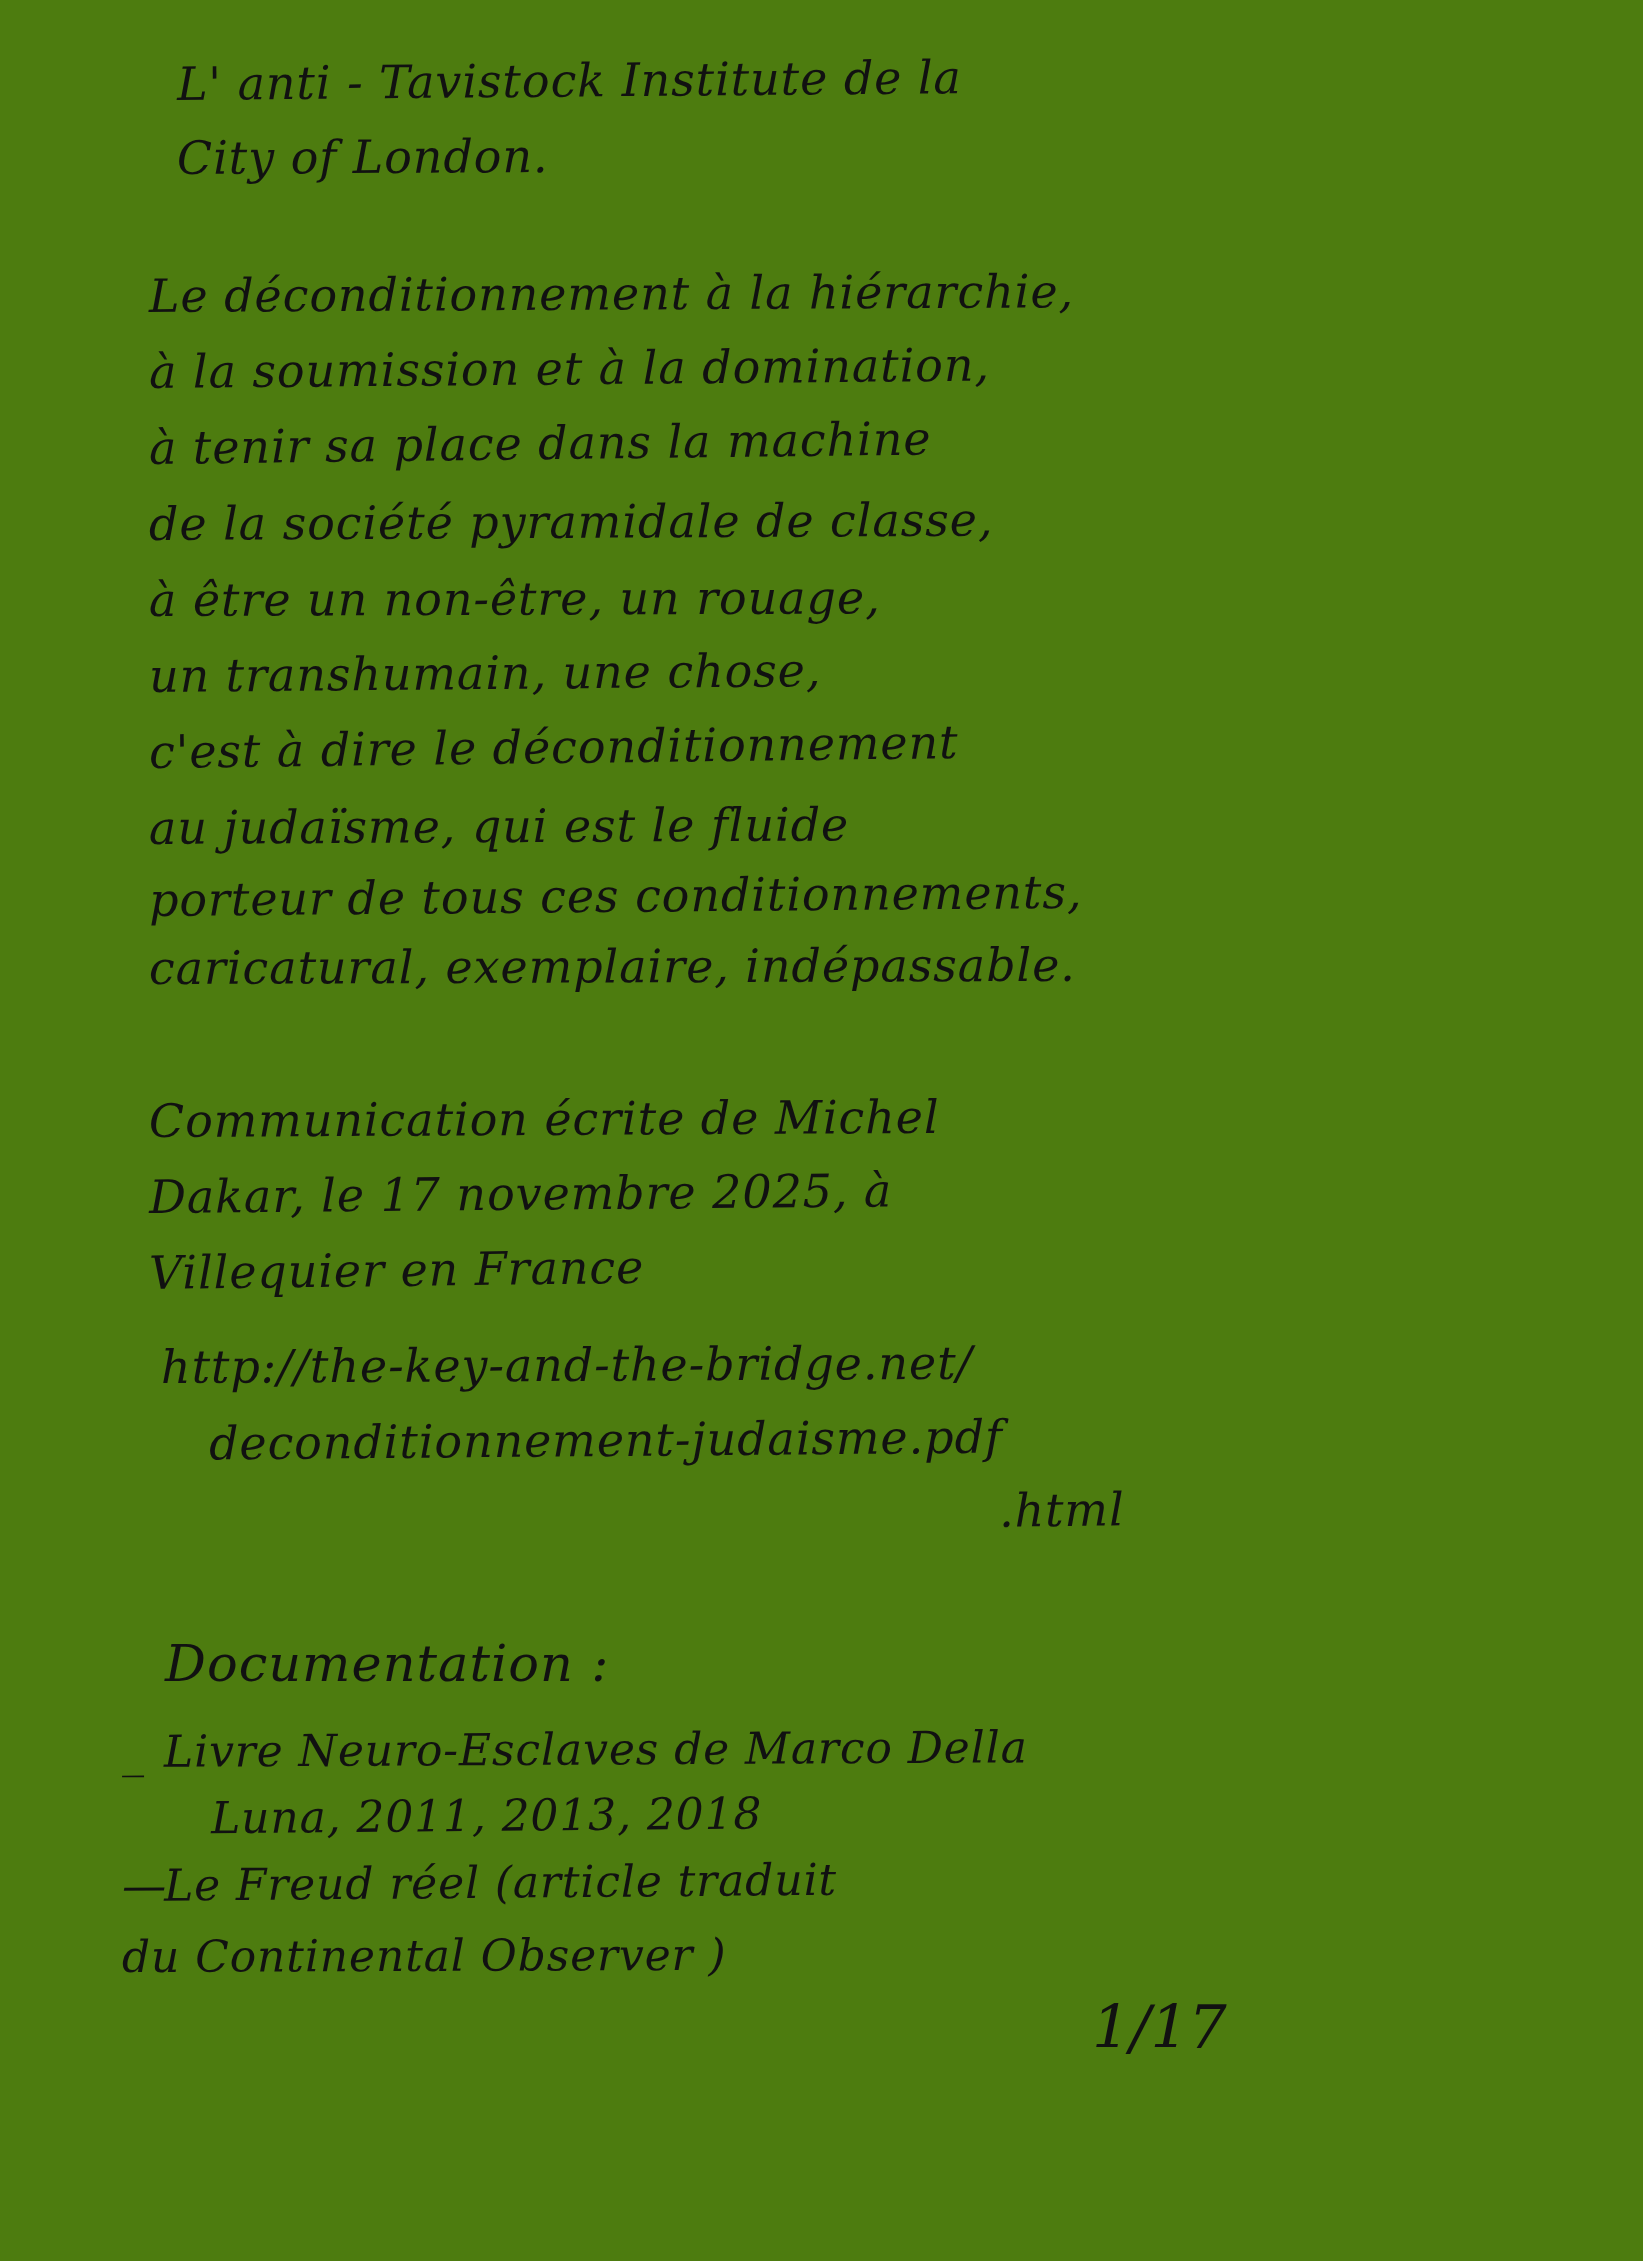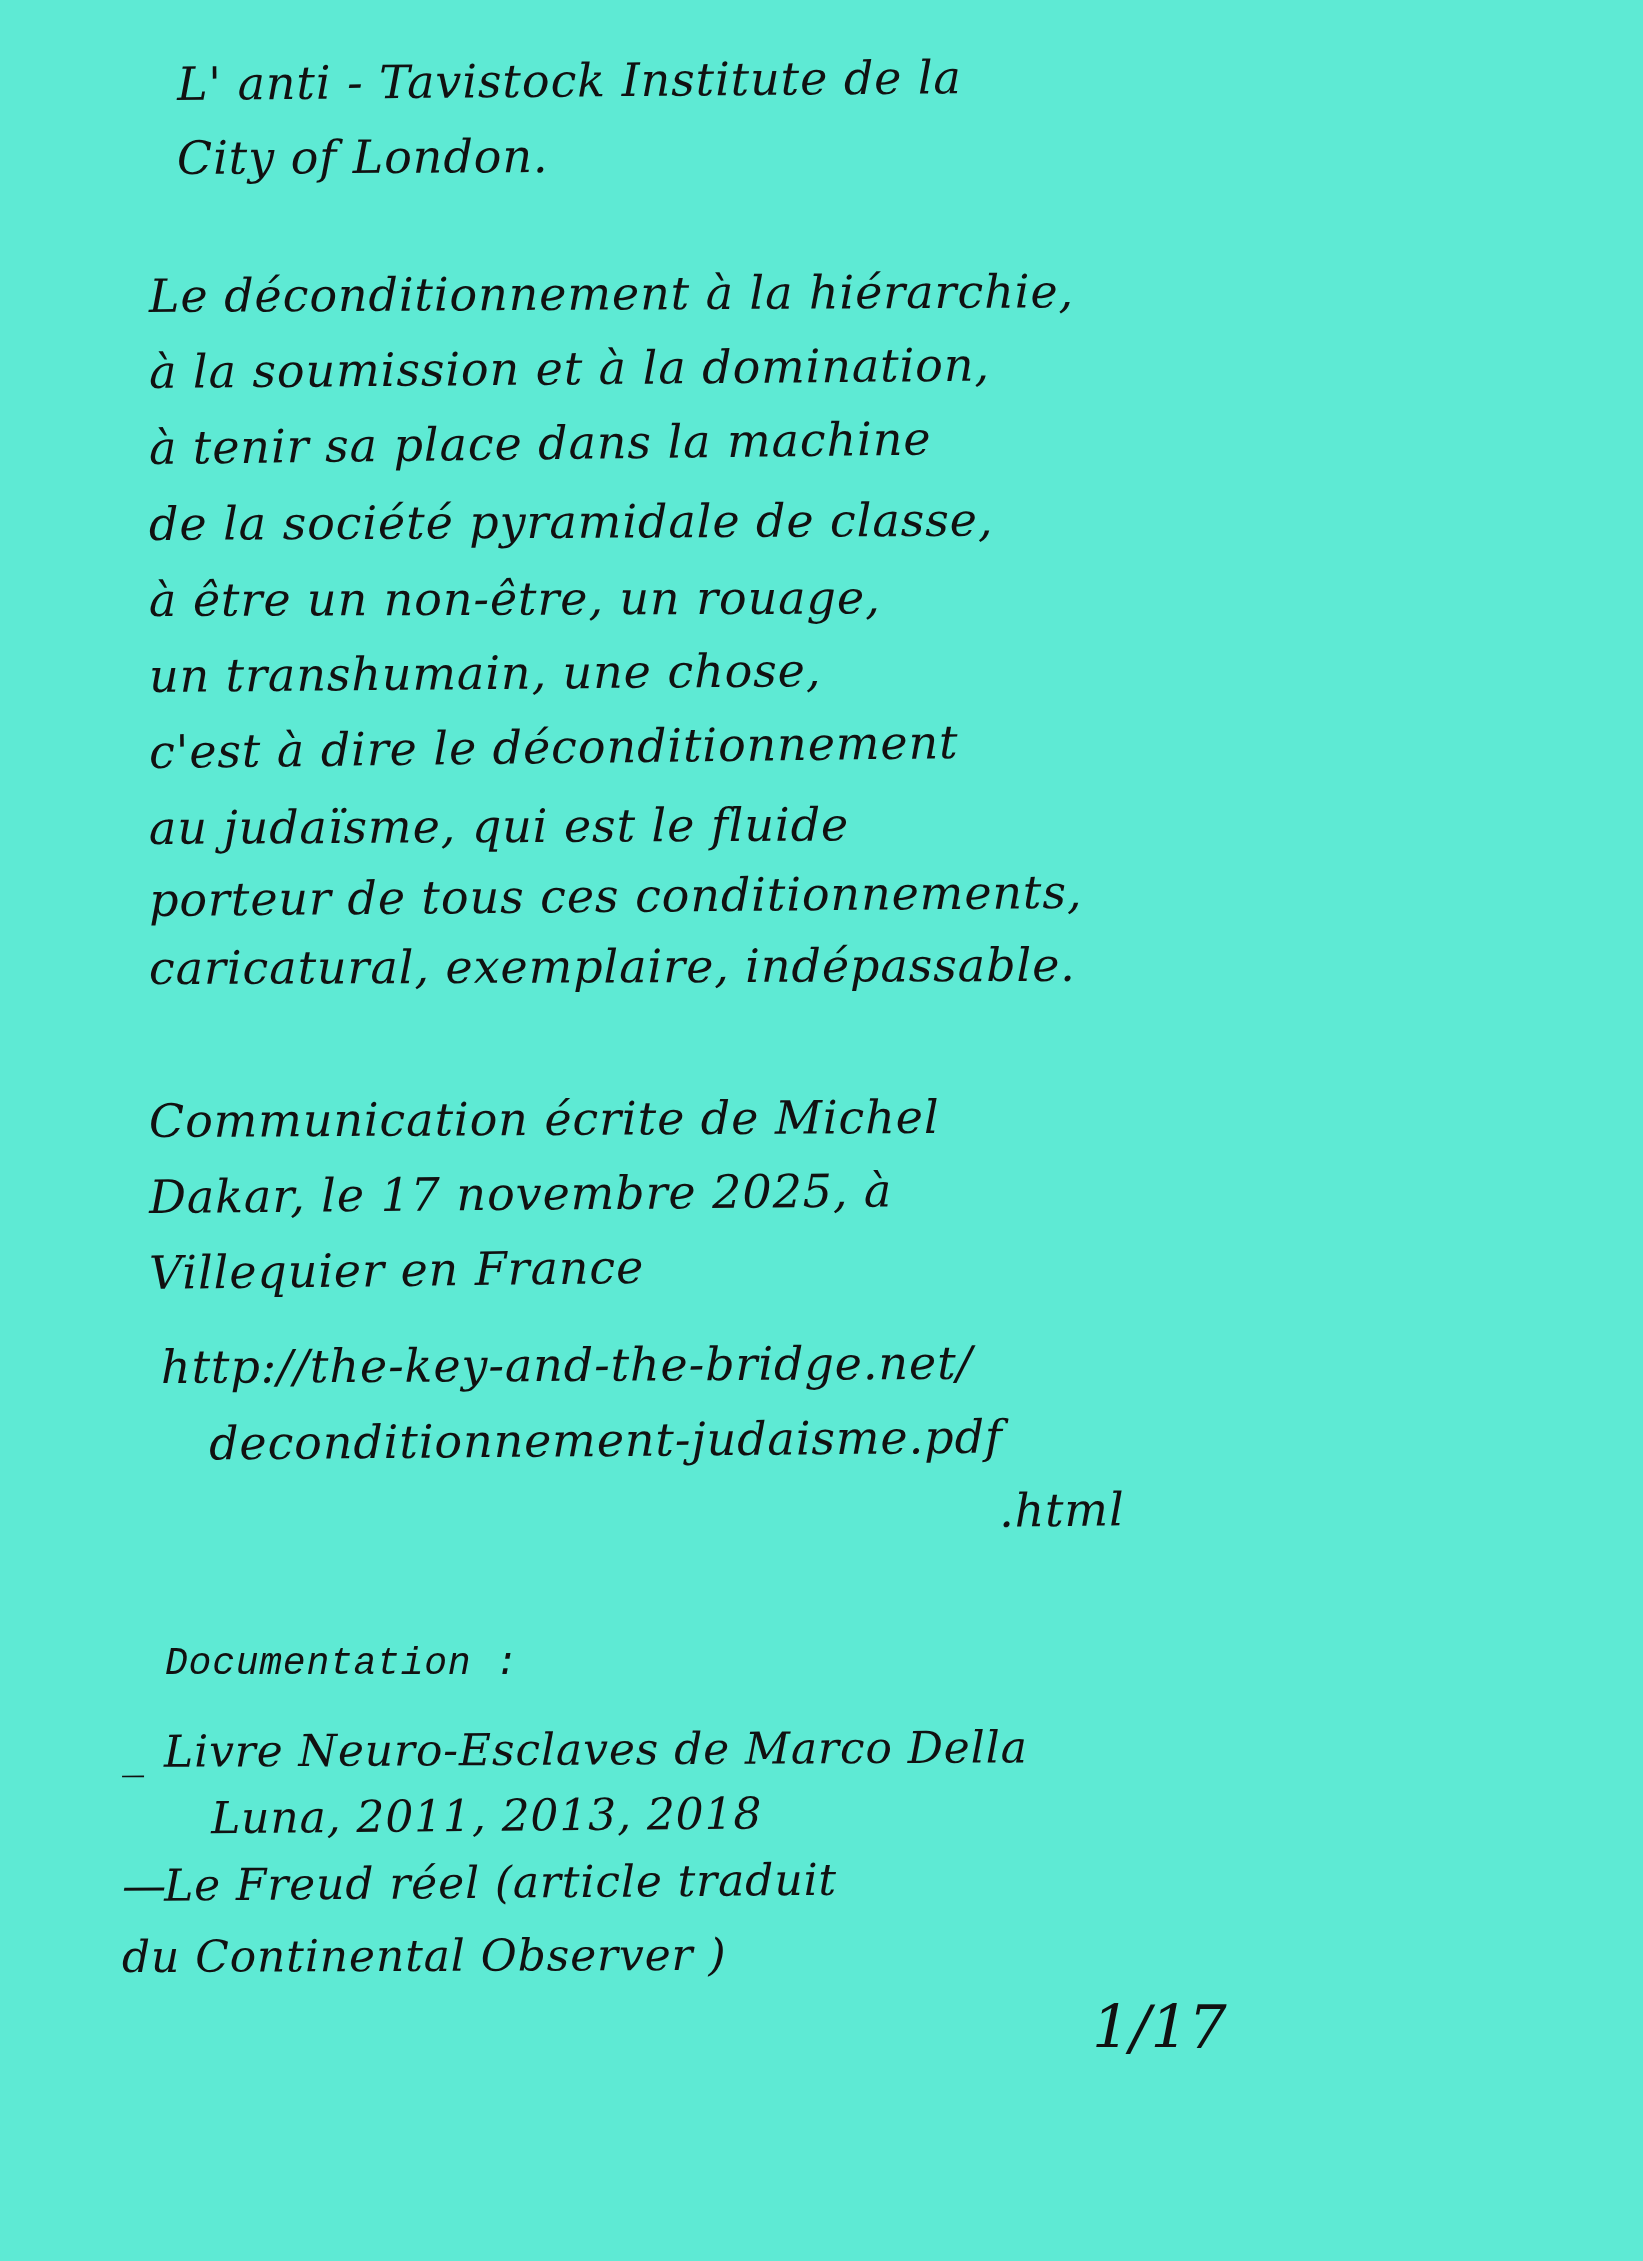--- a/index.html
+++ b/index.html
@@ -11,21 +11,21 @@
     width: 1643px;
     height: 2261px;
     position: relative;
     overflow: hidden;
     font-family: "DejaVu Sans", sans-serif;
   }
 
   .page {
     position: absolute;
     inset: 0;
-    background: #5eead4;
+    background: #4d7c0f;
   }
 
   
   .hand {
     font-family: "DejaVu Serif", serif;
     font-style: italic;
     color: #111111;
     letter-spacing: 0.02em;
     white-space: pre;
     transform-origin: left center;
@@ -81,23 +81,22 @@
     font-size: 46px;
     line-height: 77px;
   }
   #url-block .line.indent1 { padding-left: 48px; }
   #url-block .line.indent2 { padding-left: 838px; }
 
   
   #doc-heading {
     left: 165px;
     top: 1627px;
-    font-size: 38px;
+    font-size: 51px;
     line-height: 73px;
-    font-family: Liberation Mono, monospace;
   }
 
   
   #doc-list {
     left: 105px;
     top: 1716px;
     width: 1450px;
     margin-left: 17px;
   }
   #doc-list .item {

